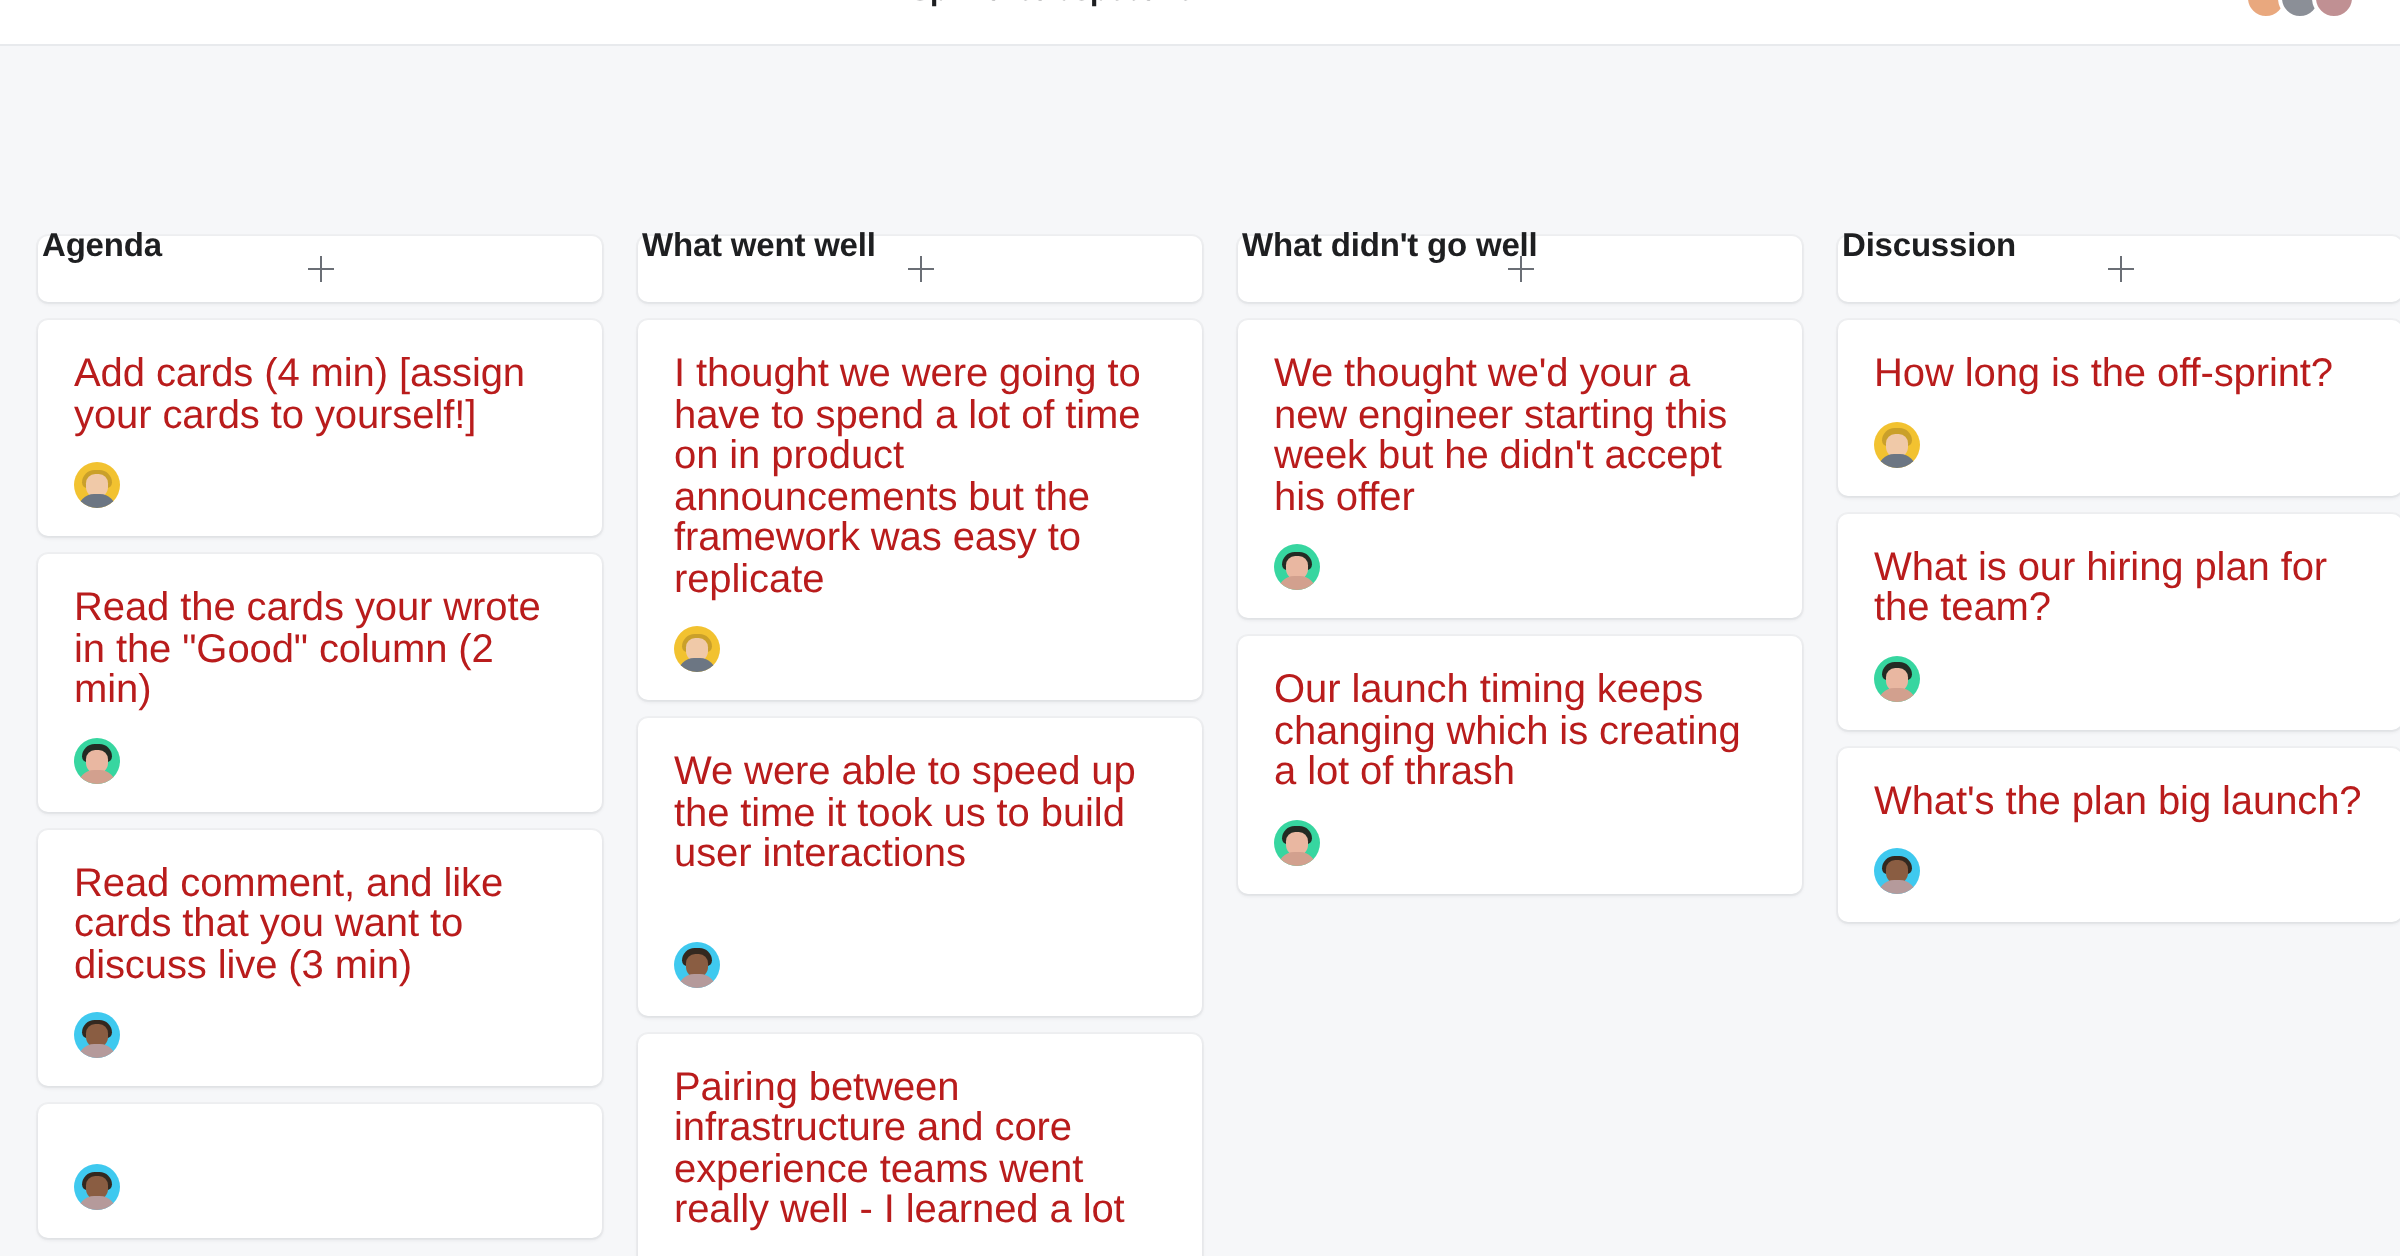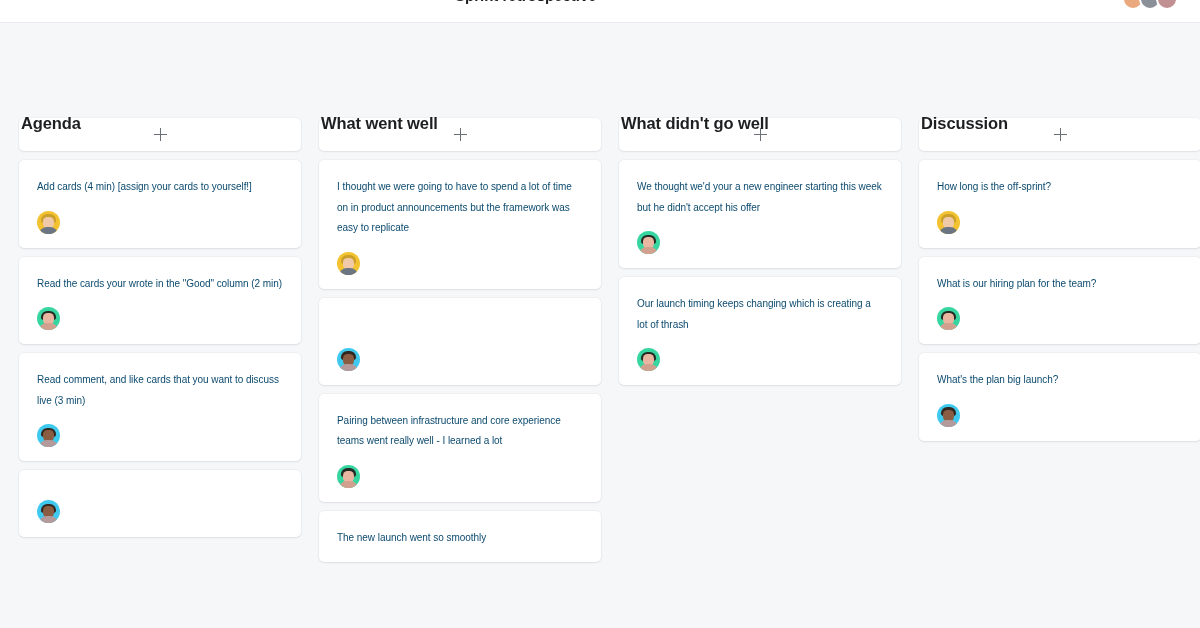--- a/index.html
+++ b/index.html
@@ -112,23 +112,23 @@
 
   .card {
     background: #ffffff;
     border-radius: 5px;
     box-shadow: 0 1px 2px rgba(16,24,40,.08), 0 0 0 1px rgba(16,24,40,.03);
     padding: 17px 18px 14px 18px;
     margin-bottom: 9px;
     cursor: pointer;
   }
   .card-text {
-    font-size: 10px;
+    font-size: 20px;
     line-height: 20.5px;
-    color: #0c4a6e;
+    color: #b91c1c;
     letter-spacing: -0.05px;
     white-space: pre-wrap;
   }
   .card-footer {
     margin-top: 13px;
     display: flex;
     align-items: center;
   }
   .card.gap-lg .card-footer { margin-top: 33px; }
 
@@ -246,20 +246,21 @@
         <div class="card-text">I thought we were going to have to spend a lot of time on in product announcements but the framework was easy to replicate</div>
         <div class="card-footer">
           <div class="avatar av-yellow">
             <span class="hair"></span>
             <span class="face"></span>
             <span class="body"></span>
           </div>
         </div>
       </div>
       <div class="card gap-lg">
+        <div class="card-text">We were able to speed up the time it took us to build user interactions</div>
         <div class="card-footer">
           <div class="avatar av-cyan">
             <span class="hair"></span>
             <span class="face"></span>
             <span class="body"></span>
           </div>
         </div>
       </div>
       <div class="card">
         <div class="card-text">Pairing between infrastructure and core experience teams went really well - I learned a lot</div>

